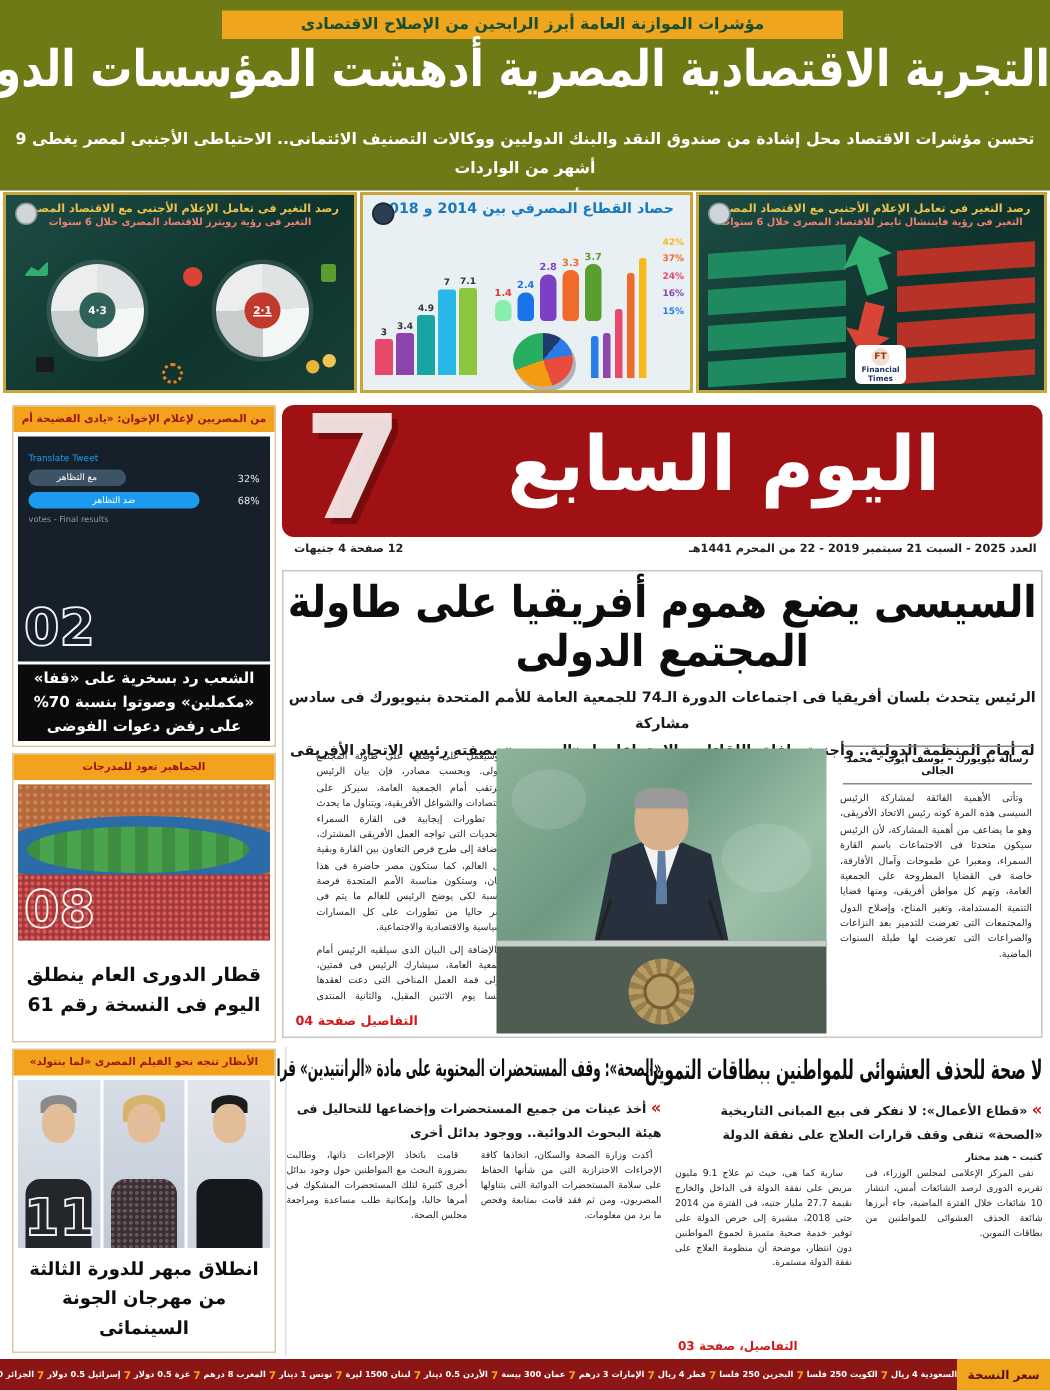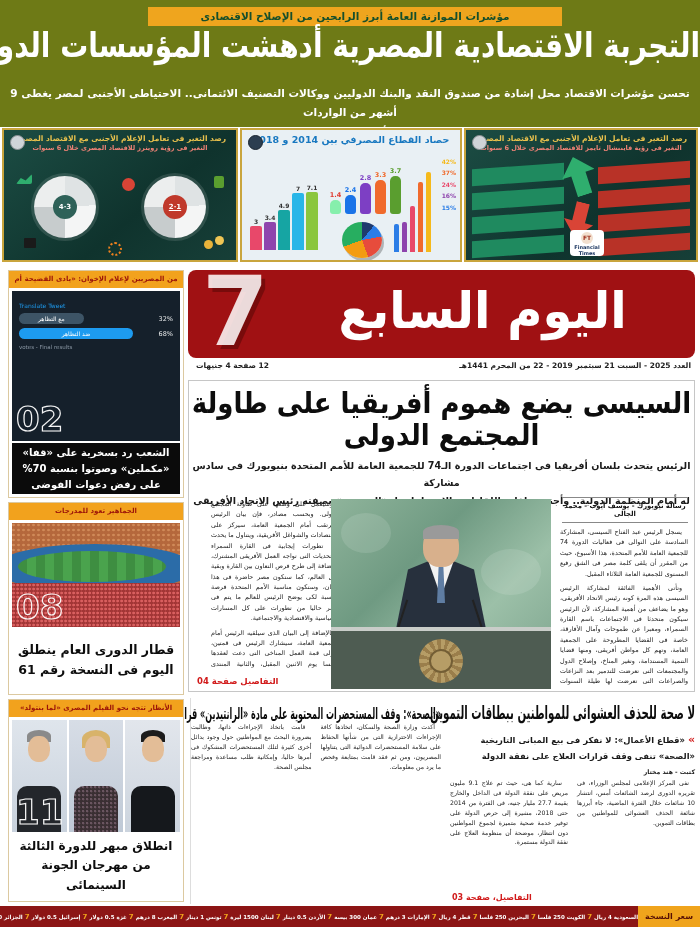--- a/index.html
+++ b/index.html
@@ -278,21 +278,20 @@
 
 <div id="lead" class="abs">
   <div id="lead-head">السيسى يضع هموم أفريقيا على طاولة المجتمع الدولى</div>
   <div id="lead-sub">
     <div>الرئيس يتحدث بلسان أفريقيا فى اجتماعات الدورة الـ74 للجمعية العامة للأمم المتحدة بنيويورك فى سادس مشاركة</div>
     <div>له أمام المنظمة الدولية.. وأجندة حافلة باللقاءات والاجتماعات لـ «السيسى» بصفته رئيس الاتحاد الأفريقى</div>
   </div>
   <div id="lead-body">
     <div id="byline-box">رسالة نيويورك - يوسف أيوب - محمد الجالى</div>
     <div id="col-right" class="news-col">
-        <p>يسجل الرئيس عبد الفتاح السيسى، المشاركة السادسة على التوالى فى فعاليات الدورة 74 للجمعية العامة للأمم المتحدة، هذا الأسبوع، حيث من المقرر أن يلقى كلمة مصر فى الشق رفيع المستوى للجمعية العامة الثلاثاء المقبل.</p>
         <p>وتأتى الأهمية الفائقة لمشاركة الرئيس السيسى هذه المرة كونه رئيس الاتحاد الأفريقى، وهو ما يضاعف من أهمية المشاركة، لأن الرئيس سيكون متحدثا فى الاجتماعات باسم القارة السمراء، ومعبرا عن طموحات وآمال الأفارقة، خاصة فى القضايا المطروحة على الجمعية العامة، وتهم كل مواطن أفريقى، ومنها قضايا التنمية المستدامة، وتغير المناخ، وإصلاح الدول والمجتمعات التى تعرضت للتدمير بعد النزاعات والصراعات التى تعرضت لها طيلة السنوات الماضية.</p>
       </div>
     <div id="col-left" class="news-col">
         <p>وسيعمل على وضعها على طاولة المجتمع الدولى. وبحسب مصادر، فإن بيان الرئيس المرتقب أمام الجمعية العامة، سيركز على الاقتصادات والشواغل الأفريقية، ويتناول ما يحدث من تطورات إيجابية فى القارة السمراء والتحديات التى تواجه العمل الأفريقى المشترك، بالإضافة إلى طرح فرص التعاون بين القارة وبقية دول العالم، كما ستكون مصر حاضرة فى هذا البيان، وستكون مناسبة الأمم المتحدة فرصة مناسبة لكى يوضح الرئيس للعالم ما يتم فى مصر حاليا من تطورات على كل المسارات السياسية والاقتصادية والاجتماعية.</p>
         <p>بالإضافة إلى البيان الذى سيلقيه الرئيس أمام الجمعية العامة، سيشارك الرئيس فى قمتين، الأولى قمة العمل المناخى التى دعت لعقدها فرنسا يوم الاثنين المقبل، والثانية المنتدى السياسى رفيع المستوى المعنى بالتنمية المستدامة، والذى سيعقد يوم الثلاثاء، فيما تركز الجمعية العامة هذا العام بخلاف القضايا الرئيسية على مجموعة من الاجتماعات المختلفة، ومنها إعادة الإعمار والتنمية ما بعد النزاعات، إضافة لذلك فإن هناك وفقا لمصادر أفريقية اجتماعا خاصا بالسودان على هامش الجمعية العامة، يدور حول موضوعى التنمية وما تحتاجه دولة السودان فى هذا الملف، إلى جانب مستقبل دارفور ما بعد انتهاء مهمة اليوناميد.</p>
       </div>
     <div id="lead-photo">
       <div class="spot" style="left:10px;top:14px;width:50px;height:40px"></div>
       <div class="spot" style="left:150px;top:50px;width:60px;height:46px"></div>
       <div id="suit"></div>
@@ -319,20 +318,24 @@
   <div class="story-by">كتبت - هند مختار</div>
   <div class="story-body">
       <p>نفى المركز الإعلامى لمجلس الوزراء، فى تقريره الدورى لرصد الشائعات أمس، انتشار 10 شائعات خلال الفترة الماضية، جاء أبرزها شائعة الحذف العشوائى للمواطنين من بطاقات التموين.</p>
       <p>سارية كما هى، حيث تم علاج 9.1 مليون مريض على نفقة الدولة فى الداخل والخارج بقيمة 27.7 مليار جنيه، فى الفترة من 2014 حتى 2018، مشيرة إلى حرص الدولة على توفير خدمة صحية متميزة لجموع المواطنين دون انتظار، موضحة أن منظومة العلاج على نفقة الدولة مستمرة.</p>
     </div>
   <div id="details-03">التفاصيل، صفحة 03</div>
 </div>
 
 <div id="story-left" class="abs story">
   <div class="story-head">«الصحة»: وقف المستحضرات المحتوية على مادة «الرانتيدين» قرارا احترازيا</div>
+  <div class="story-sub">
+    <span class="chev">»</span>
+    <span>أخذ عينات من جميع المستحضرات وإخضاعها للتحاليل فى هيئة البحوث الدوائية.. ووجود بدائل أخرى</span>
+  </div>
   <div class="story-body" style="height:116px">
       <p>أكدت وزارة الصحة والسكان، اتخاذها كافة الإجراءات الاحترازية التى من شأنها الحفاظ على سلامة المستحضرات الدوائية التى يتناولها المصريون، ومن ثم فقد قامت بمتابعة وفحص ما يرد من معلومات.</p>
       <p>قامت باتخاذ الإجراءات ذاتها، وطالبت بضرورة البحث مع المواطنين حول وجود بدائل أخرى كثيرة لتلك المستحضرات المشكوك فى أمرها حاليا، وإمكانية طلب مساعدة ومراجعة مجلس الصحة.</p>
     </div>
 </div>
 
 <div id="side1" class="abs side">
   <div class="side-header">من المصريين لإعلام الإخوان: «يادى الفضيحة أم جلاجل»</div>
   <div id="tweet">
     <div id="translate">Translate Tweet</div>

